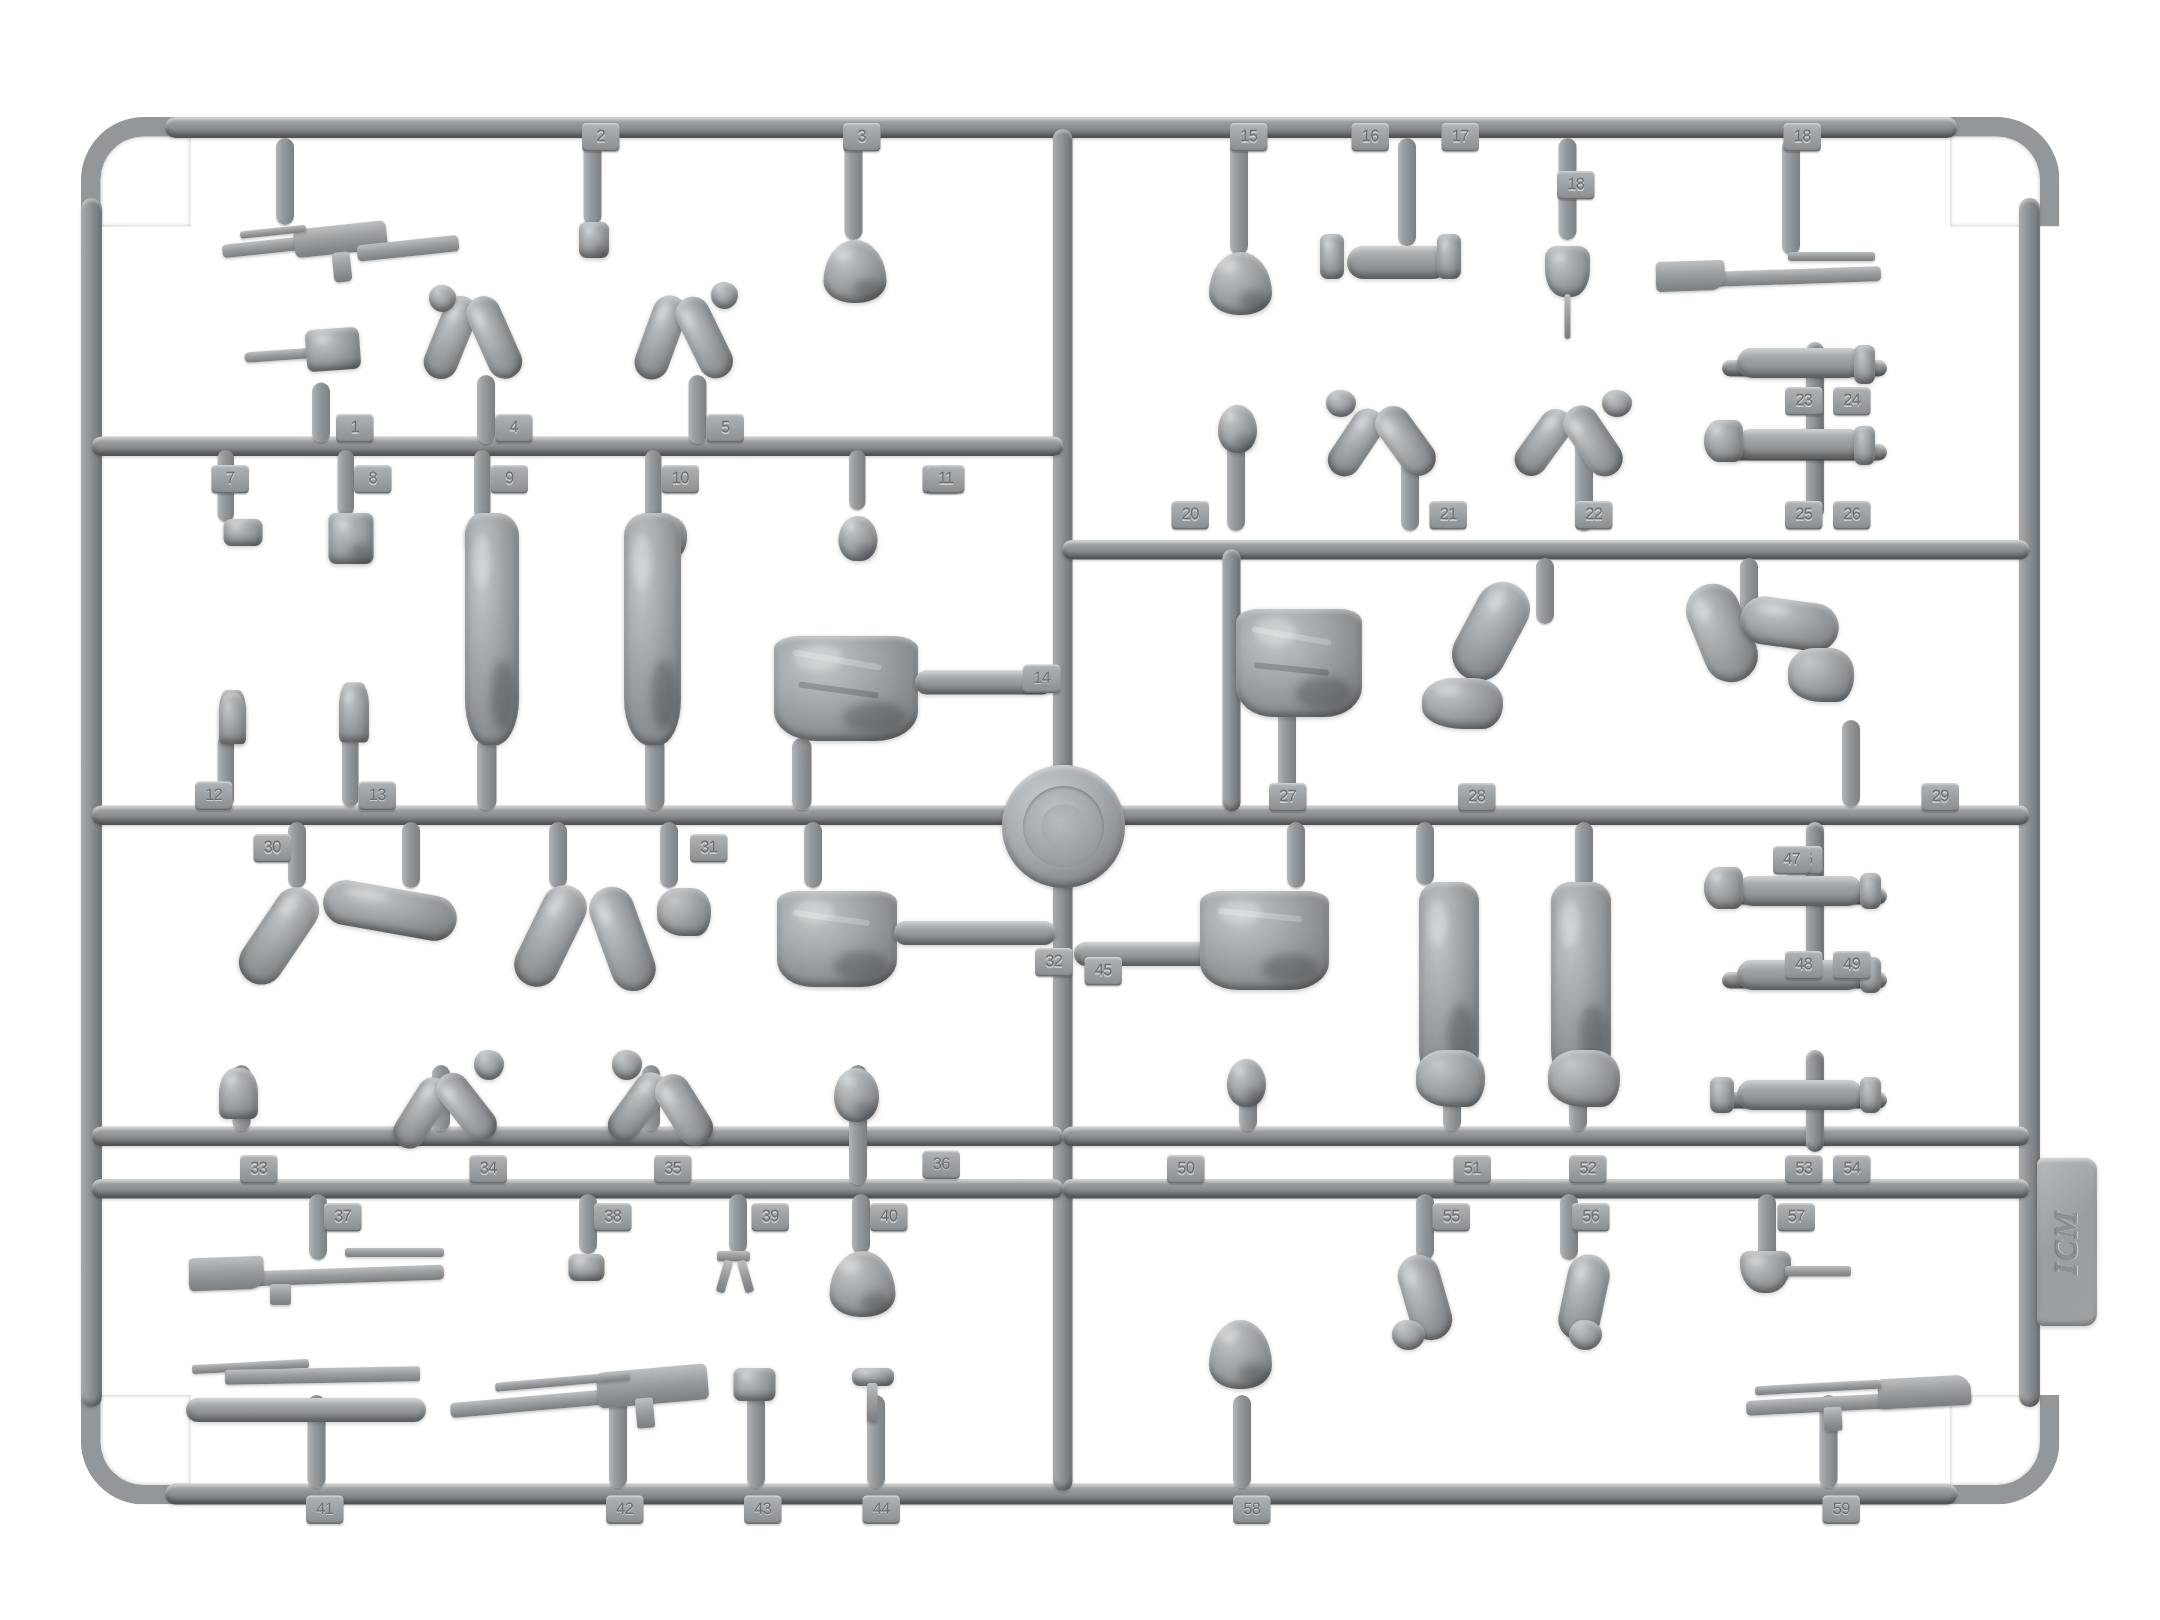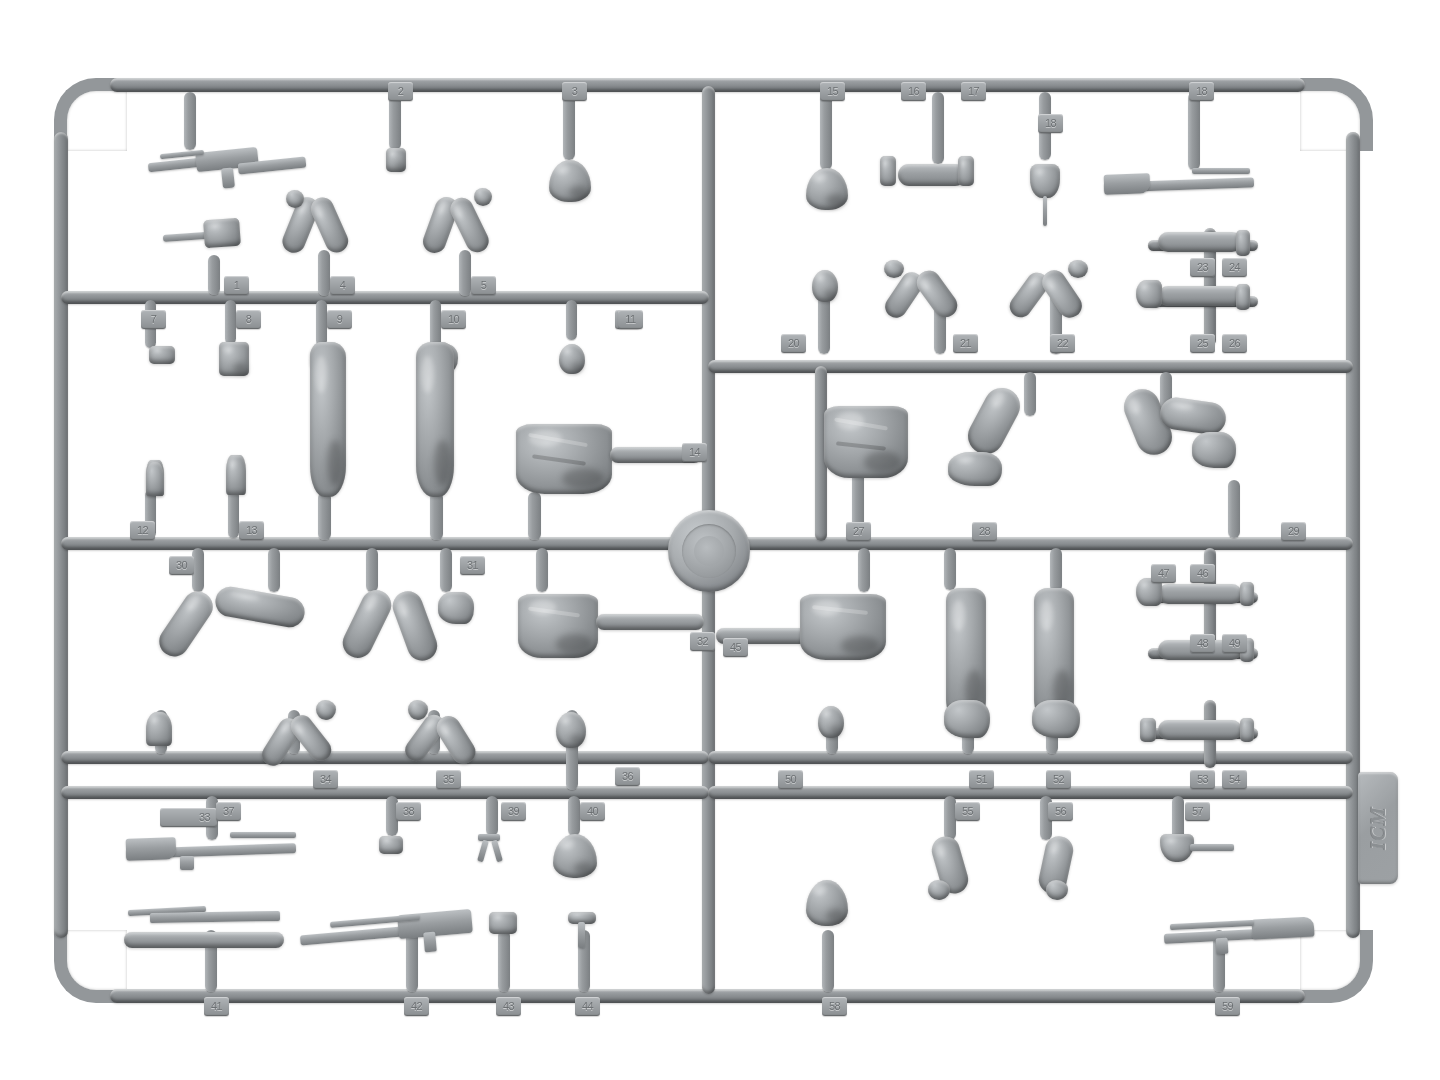--- a/index.html
+++ b/index.html
@@ -545,35 +545,35 @@
       <div class="tag" style="left: 1190px; top: 258px;">23</div>
       <div class="tag" style="left: 1222px; top: 258px;">24</div>
       <div class="tag" style="left: 1190px; top: 334px;">25</div>
       <div class="tag" style="left: 1222px; top: 334px;">26</div>
       <div class="tag" style="left: 846px; top: 522px;">27</div>
       <div class="tag" style="left: 972px; top: 522px;">28</div>
       <div class="tag" style="left: 1281px; top: 522px;">29</div>
       <div class="tag" style="left: 169px; top: 556px;">30</div>
       <div class="tag" style="left: 460px; top: 556px;">31</div>
       <div class="tag" style="left: 690px; top: 632px;">32</div>
-      <div class="tag" style="left: 160px; top: 808px; padding-left: 32px;">33</div>
+      <div class="tag" style="left: 160px; top: 770px;">33</div>
       <div class="tag" style="left: 313px; top: 770px;">34</div>
       <div class="tag" style="left: 436px; top: 770px;">35</div>
       <div class="tag" style="left: 615px; top: 767px;">36</div>
       <div class="tag" style="left: 216px; top: 802px;">37</div>
       <div class="tag" style="left: 396px; top: 802px;">38</div>
       <div class="tag" style="left: 501px; top: 802px;">39</div>
       <div class="tag" style="left: 580px; top: 802px;">40</div>
       <div class="tag" style="left: 204px; top: 997px;">41</div>
       <div class="tag" style="left: 404px; top: 997px;">42</div>
       <div class="tag" style="left: 496px; top: 997px;">43</div>
       <div class="tag" style="left: 575px; top: 997px;">44</div>
       <div class="tag" style="left: 723px; top: 638px;">45</div>
       <div class="tag" style="left: 1190px; top: 564px;">46</div>
-      <div class="tag" style="left: 1151px; top: 564px;">47</div>
+      <div class="tag" style="left: 1182px; top: 564px;">47</div>
       <div class="tag" style="left: 1190px; top: 634px;">48</div>
       <div class="tag" style="left: 1222px; top: 634px;">49</div>
       <div class="tag" style="left: 778px; top: 770px;">50</div>
       <div class="tag" style="left: 969px; top: 770px;">51</div>
       <div class="tag" style="left: 1046px; top: 770px;">52</div>
       <div class="tag" style="left: 1190px; top: 770px;">53</div>
       <div class="tag" style="left: 1222px; top: 770px;">54</div>
       <div class="tag" style="left: 955px; top: 802px;">55</div>
       <div class="tag" style="left: 1048px; top: 802px;">56</div>
       <div class="tag" style="left: 1185px; top: 802px;">57</div>

